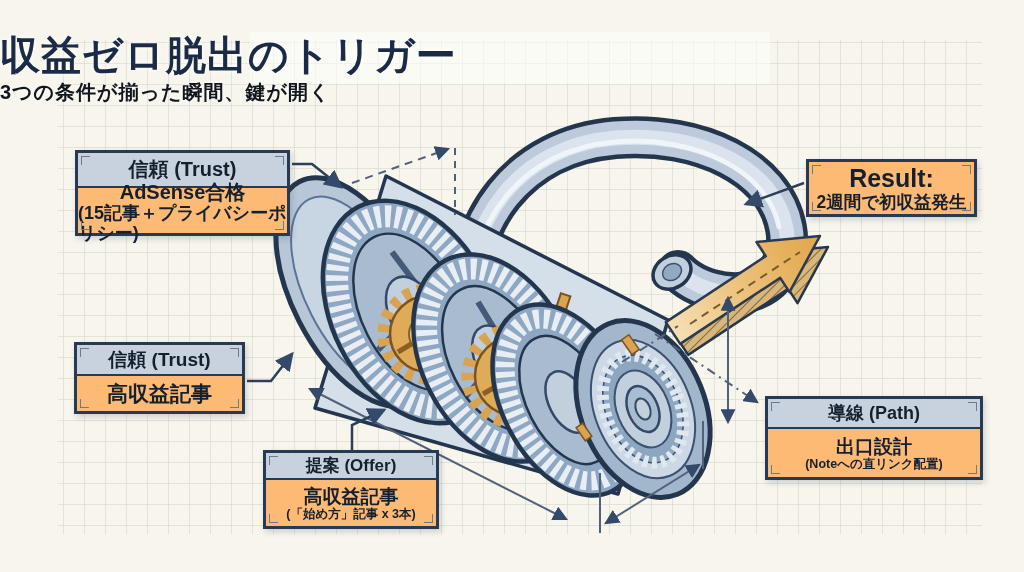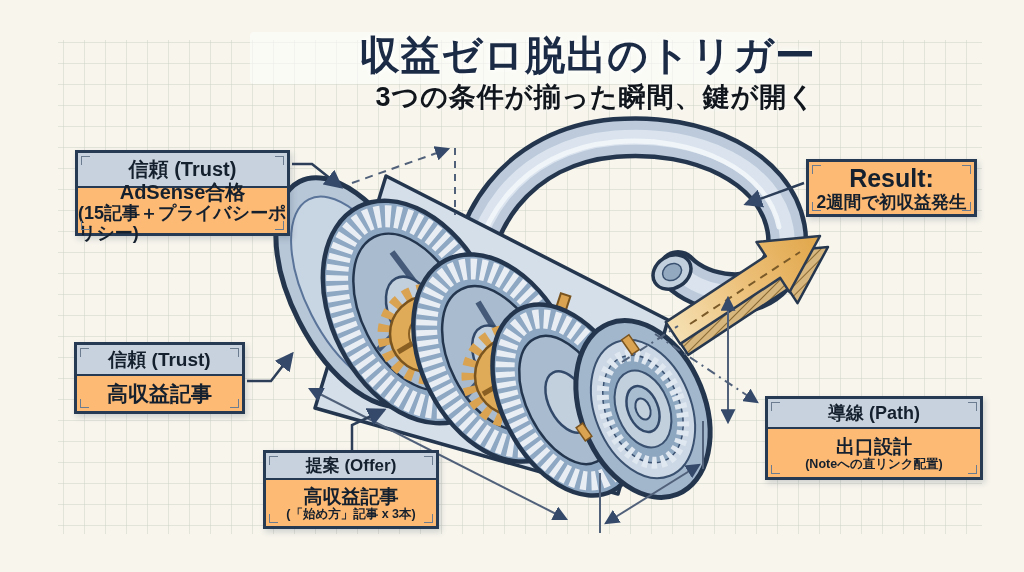--- a/index.html
+++ b/index.html
@@ -4,24 +4,24 @@
 <style>
   html,body{margin:0;padding:0;}
   body{width:1024px;height:572px;position:relative;overflow:hidden;
        font-family:"Liberation Sans","DejaVu Sans",sans-serif;background:#f7f5ec;}
   .stage{position:absolute;inset:0;width:1024px;height:572px;}
   svg{position:absolute;left:0;top:0;}
 
   
   .title-band{position:absolute;left:250px;top:32px;width:520px;height:52px;
               background:rgba(255,255,255,.55);border-radius:4px;}
-  .title-wrap{position:absolute;left:0;top:34px;width:816px;text-align:right;}
+  .title-wrap{position:absolute;left:0;top:34px;width:816px;text-align:left;}
   .title-main{font-size:40px;font-weight:bold;color:#1b2b45;letter-spacing:1px;
               text-shadow:0 0 6px rgba(255,255,255,.9),0 0 2px rgba(255,255,255,.9);line-height:1.05;}
-  .title-sub{font-size:27px;font-weight:bold;color:#11161d;letter-spacing:1px;margin-top:3px;
+  .title-sub{font-size:20px;font-weight:bold;color:#11161d;letter-spacing:1px;margin-top:3px;
              text-shadow:0 0 5px rgba(255,255,255,.8);}
 
   
   .panel{position:absolute;border:3px solid #273a54;background:#fdba74;
          box-shadow:2px 3px 6px rgba(50,65,90,.20);box-sizing:border-box;}
   .panel-header{background:#c8d2de;border-bottom:2.5px solid #273a54;
                 display:flex;align-items:center;justify-content:center;
                 font-weight:bold;color:#15202e;}
   .panel-body{display:flex;flex-direction:column;align-items:center;justify-content:center;
               color:#15202e;font-weight:bold;}

